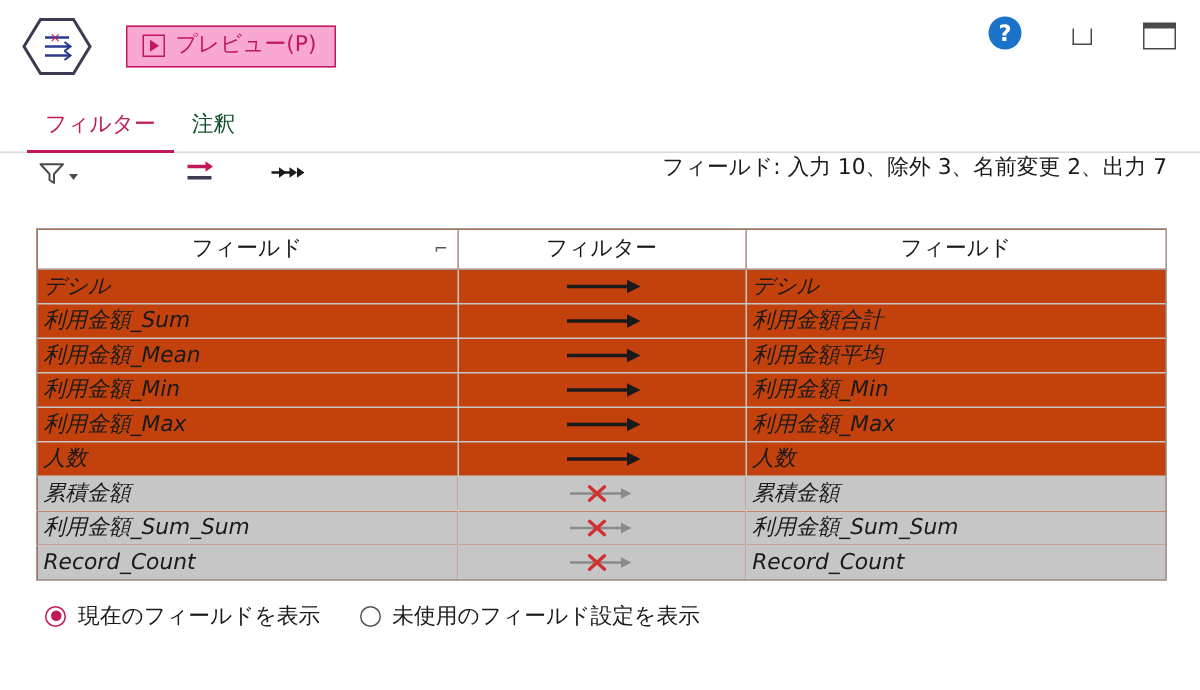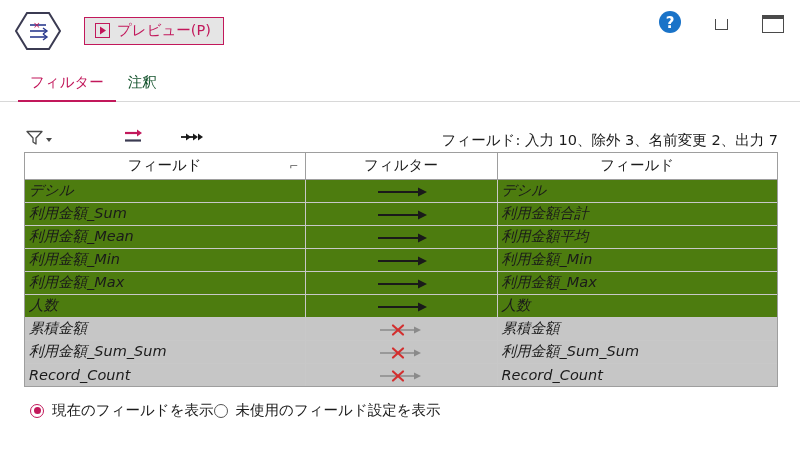--- a/index.html
+++ b/index.html
@@ -27,21 +27,21 @@
     background: #ffffff;
   }
   .node-icon {
     width: 48px; height: 44px;
     flex: 0 0 auto;
     display: flex; align-items: center; justify-content: center;
   }
   .preview-btn {
     margin-left: 22px;
     border: 1.6px solid #c2185b;
-    background: #e5e5e5;
+    background: #f9a8d4;
     color: #c2185b;
     font-size: 14.5px;
     padding: 5px 12px 6px 10px;
     display: flex;
     align-items: center;
     gap: 7px;
     cursor: pointer;
     line-height: 1;
     white-space: nowrap;
   }
@@ -104,21 +104,21 @@
     content: "";
     position: absolute;
     left: 0; right: 0; bottom: -1px;
     height: 2.5px;
     background: #c2185b;
   }
 
   
   .toolbar {
     display: flex;
-    align-items: flex-end;
+    align-items: flex-start;
     height: 48px;
     padding: 0 22px 0 24px;
     position: relative;
     gap: 20px;
   }
   .tool-btn {
     display: flex;
     align-items: center;
     justify-content: center;
     cursor: pointer;
@@ -141,21 +141,21 @@
     right: 22px;
     font-size: 14.5px;
     color: #1a1a1a;
     white-space: nowrap;
   }
 
   
   .table-wrap {
     margin: 2px 22px 0 24px;
     border: 1px solid #9e9e9e;
-    background: #4d7c0f;
+    background: #c2410c;
   }
   table.grid {
     border-collapse: collapse;
     width: 100%;
     table-layout: fixed;
     font-size: 14.5px;
   }
   table.grid th {
     font-weight: normal;
     background: #ffffff;
@@ -194,20 +194,21 @@
   }
 
   
   .arrow-plain { display: inline-block; vertical-align: middle; }
   .arrow-x { display: inline-block; vertical-align: middle; }
 
   
   .footer {
     display: flex;
     align-items: center;
+    gap: 26px;
     padding: 14px 0 0 30px;
     font-size: 14.5px;
   }
   .radio-item {
     display: flex;
     align-items: center;
     gap: 8px;
     cursor: pointer;
     white-space: nowrap;
   }

